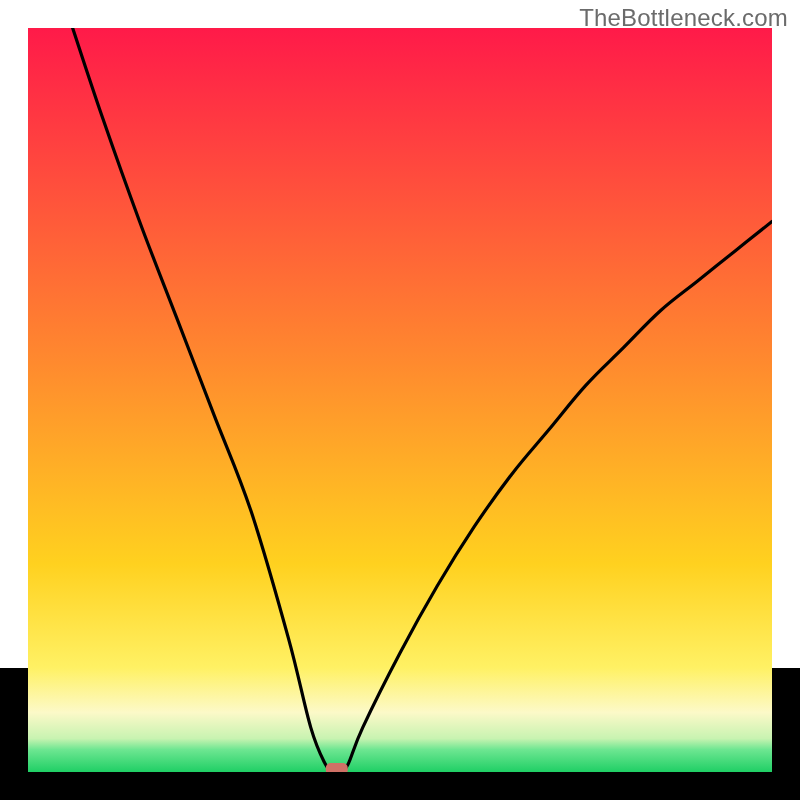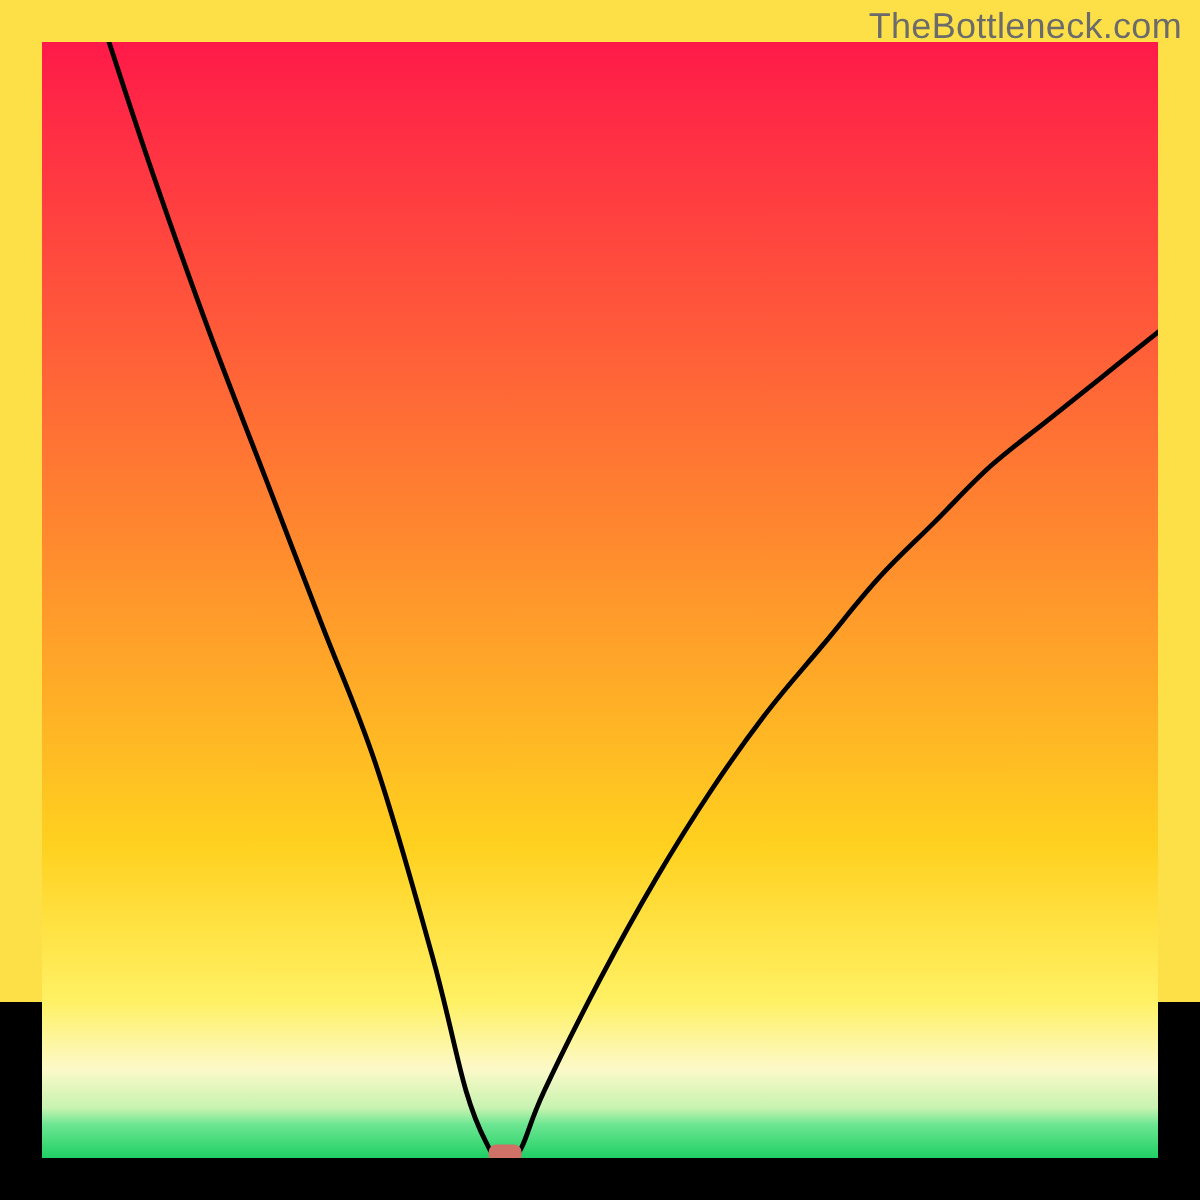--- a/index.html
+++ b/index.html
@@ -8,21 +8,21 @@
     width: 800px;
     height: 800px;
     background: #000;
     overflow: hidden;
     font-family: Arial, Helvetica, sans-serif;
   }
   .frame {
     position: relative;
     width: 800px;
     height: 668px;
-    background: #fde047;
+    background: #ffffff;
   }
   .plot {
     position: absolute;
     left: 28px;
     top: 28px;
     width: 744px;
     height: 744px;
     overflow: hidden;
     background: linear-gradient(
       to bottom,

